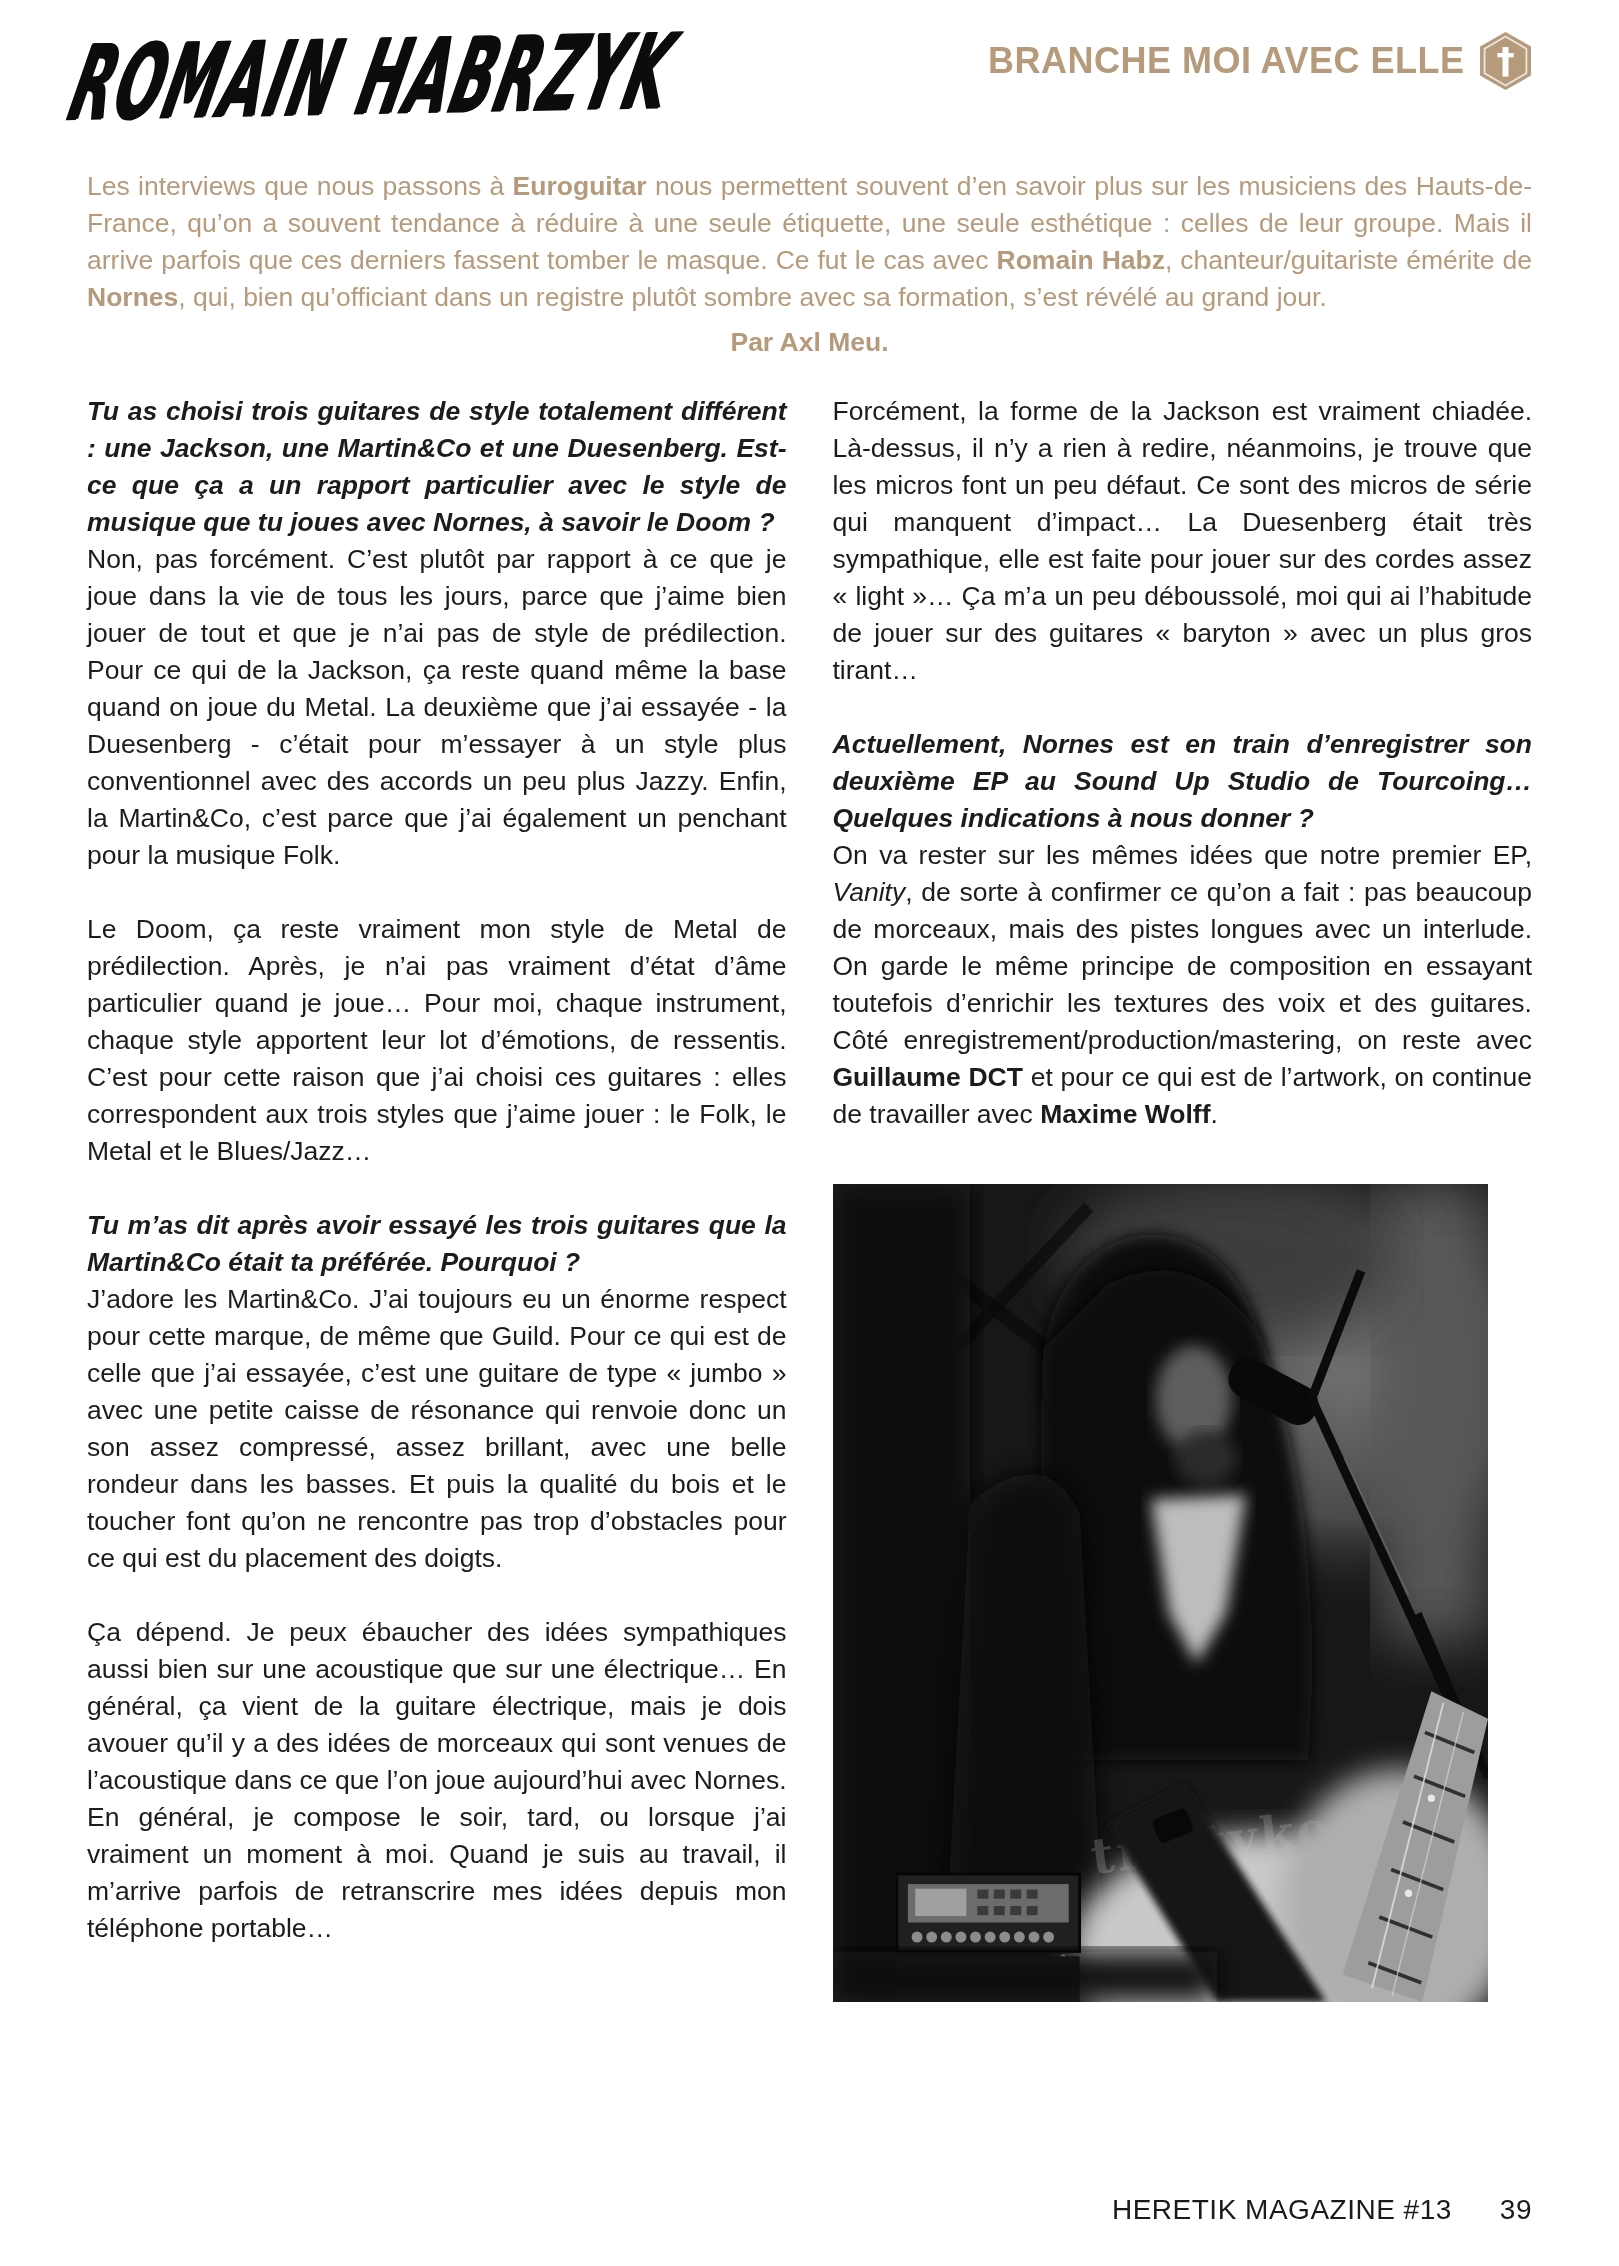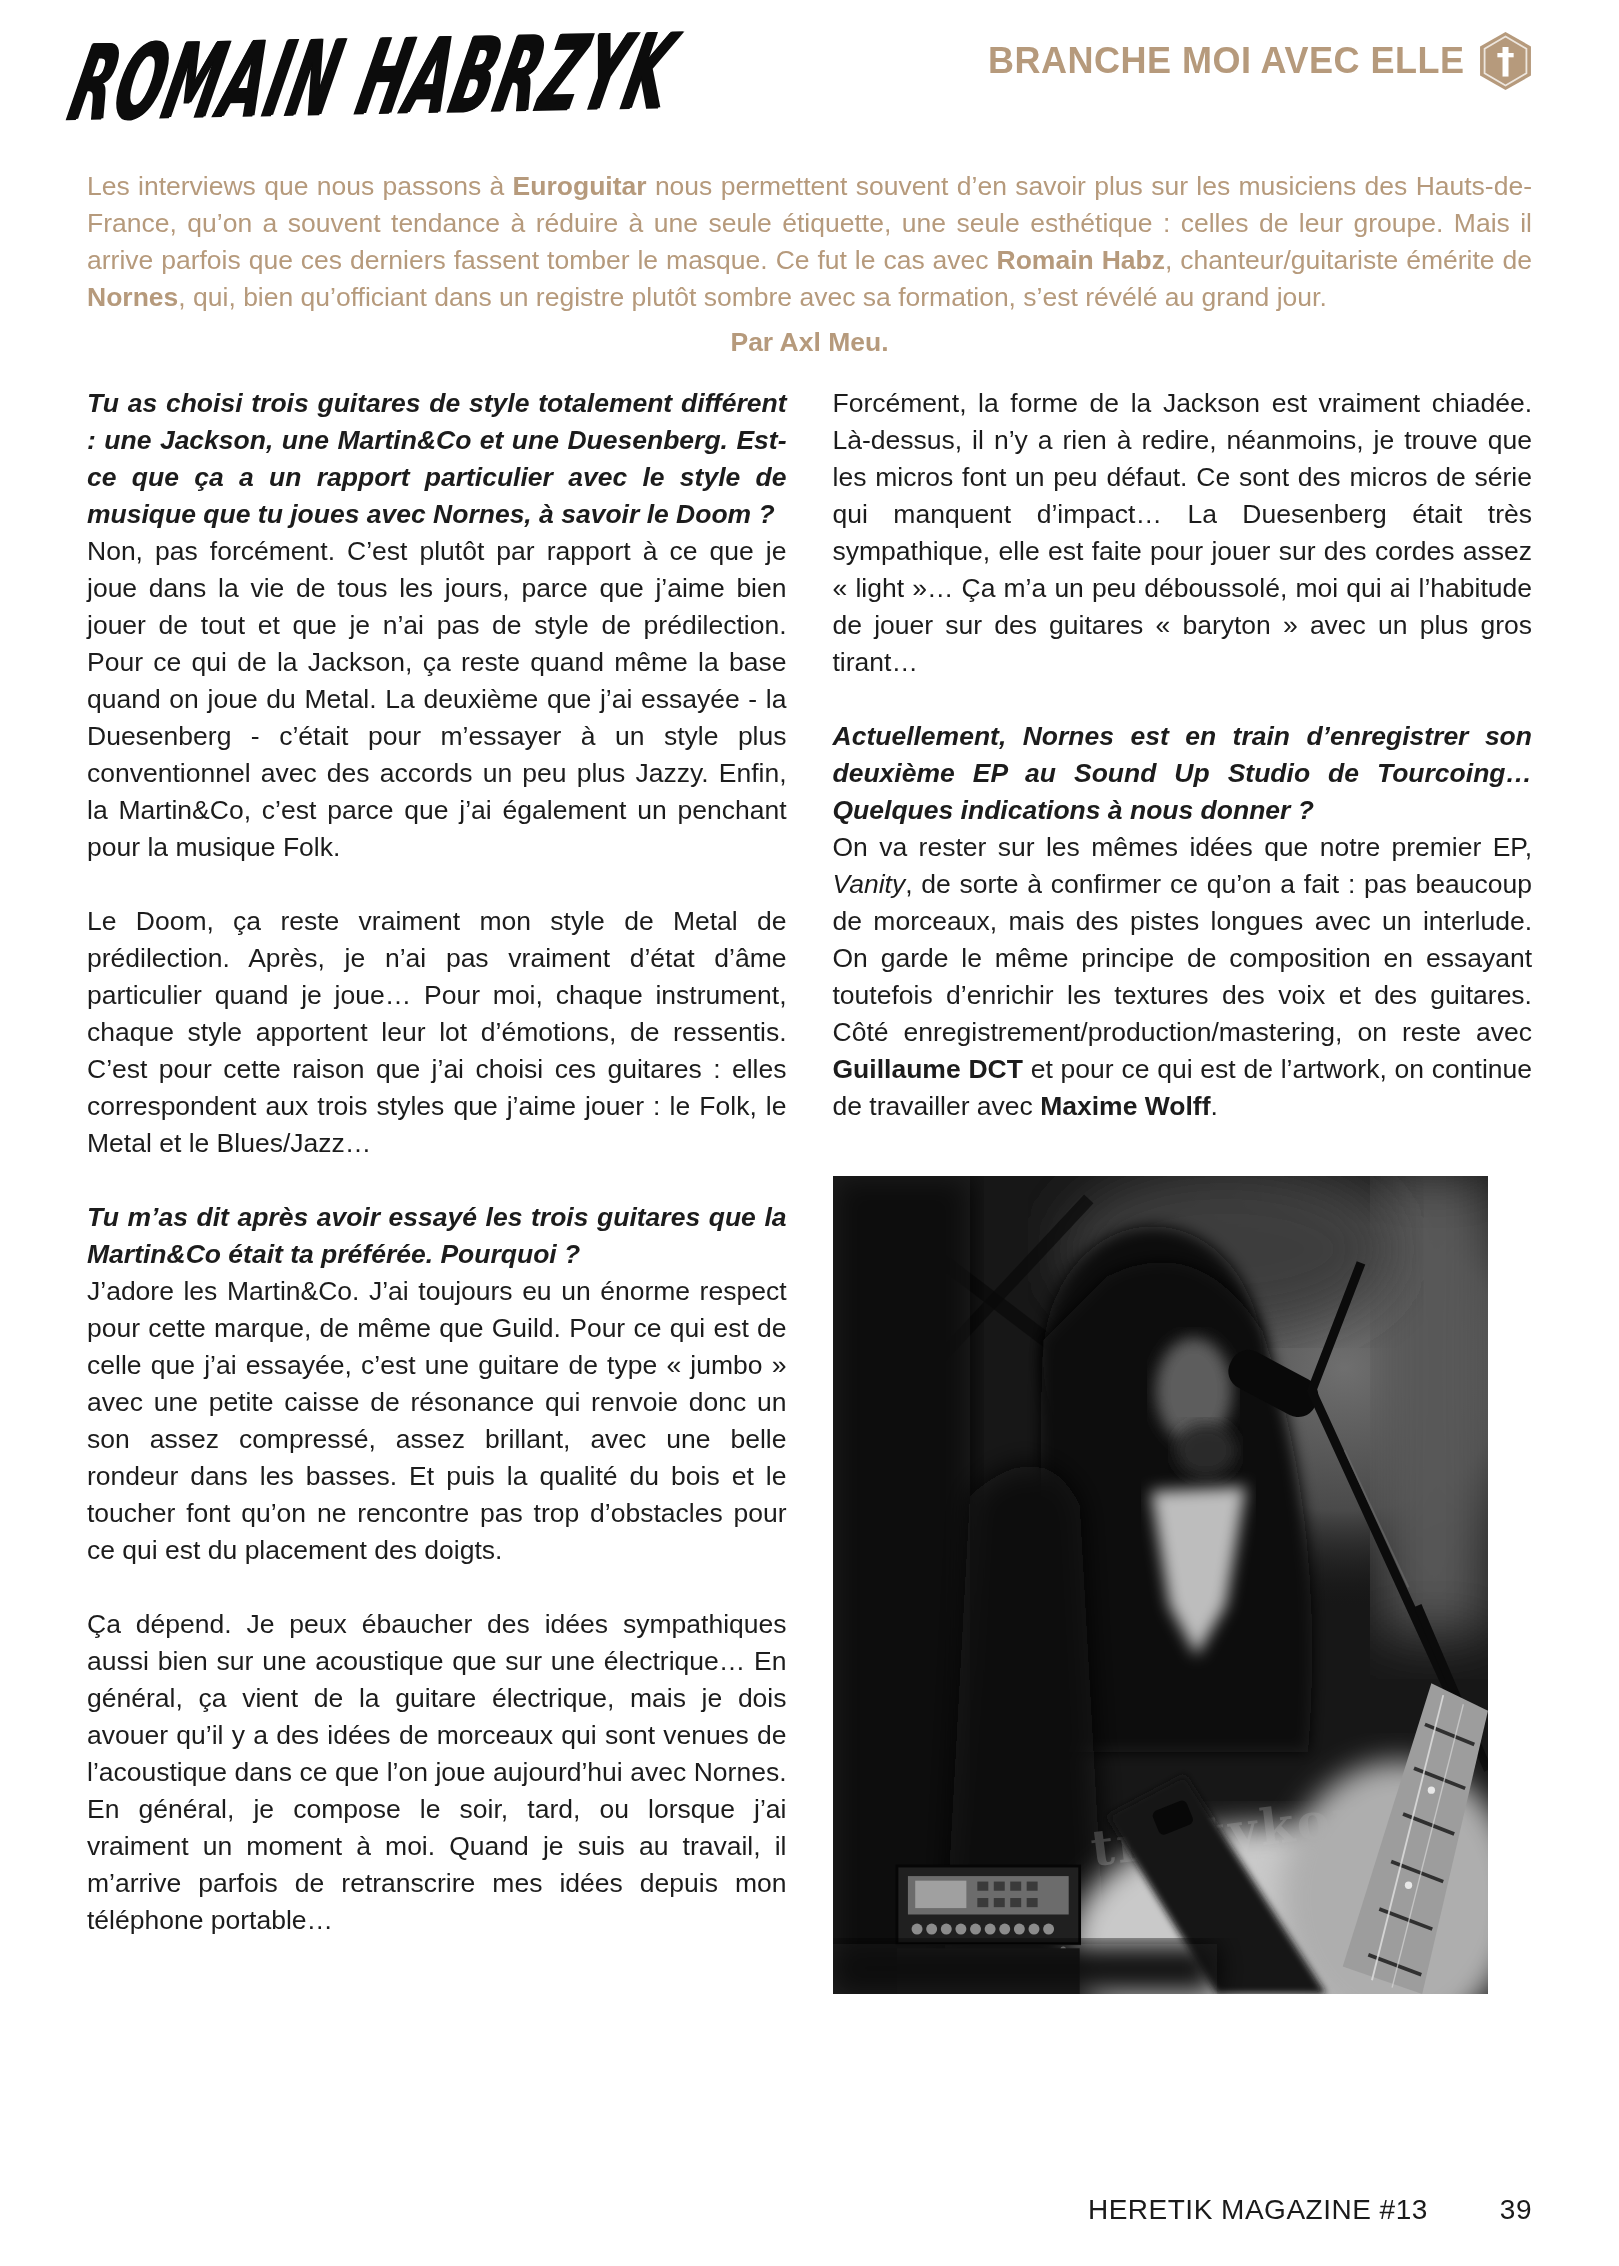--- a/index.html
+++ b/index.html
@@ -46,39 +46,39 @@
     text-align:justify;
   }
   .intro .b{font-weight:bold;}
   .byline{
     margin:0;color:#b69a7c;font-weight:bold;
     font-size:26.5px;line-height:37px;text-align:center;
   }
   
   .columns{
     display:grid;grid-template-columns:1fr 1fr;gap:46px;
-    margin-top:24px;
+    margin-top:32px;
   }
   .qa{margin:0 0 37px 0;}
   .q,.a{
     margin:0;font-size:26.5px;line-height:37px;text-align:justify;
     overflow-wrap:break-word;
   }
   .q{font-weight:bold;font-style:italic;}
   .a .b{font-weight:bold;}
   .a .i{font-style:italic;}
   
   .photo{
     width:655px;height:818px;margin-top:51px;
     display:block;
   }
   
   .footer{
     position:absolute;right:87px;bottom:40px;
-    display:flex;gap:72px;align-items:baseline;
+    display:flex;gap:48px;align-items:baseline;
     font-size:28px;color:#1a1a1a;letter-spacing:0.5px;
   }
 </style>
 </head>
 <body>
 
 <div class="page">
 
   <div class="header">
     <h1 class="page-title">ROMAIN HABRZYK</h1>

